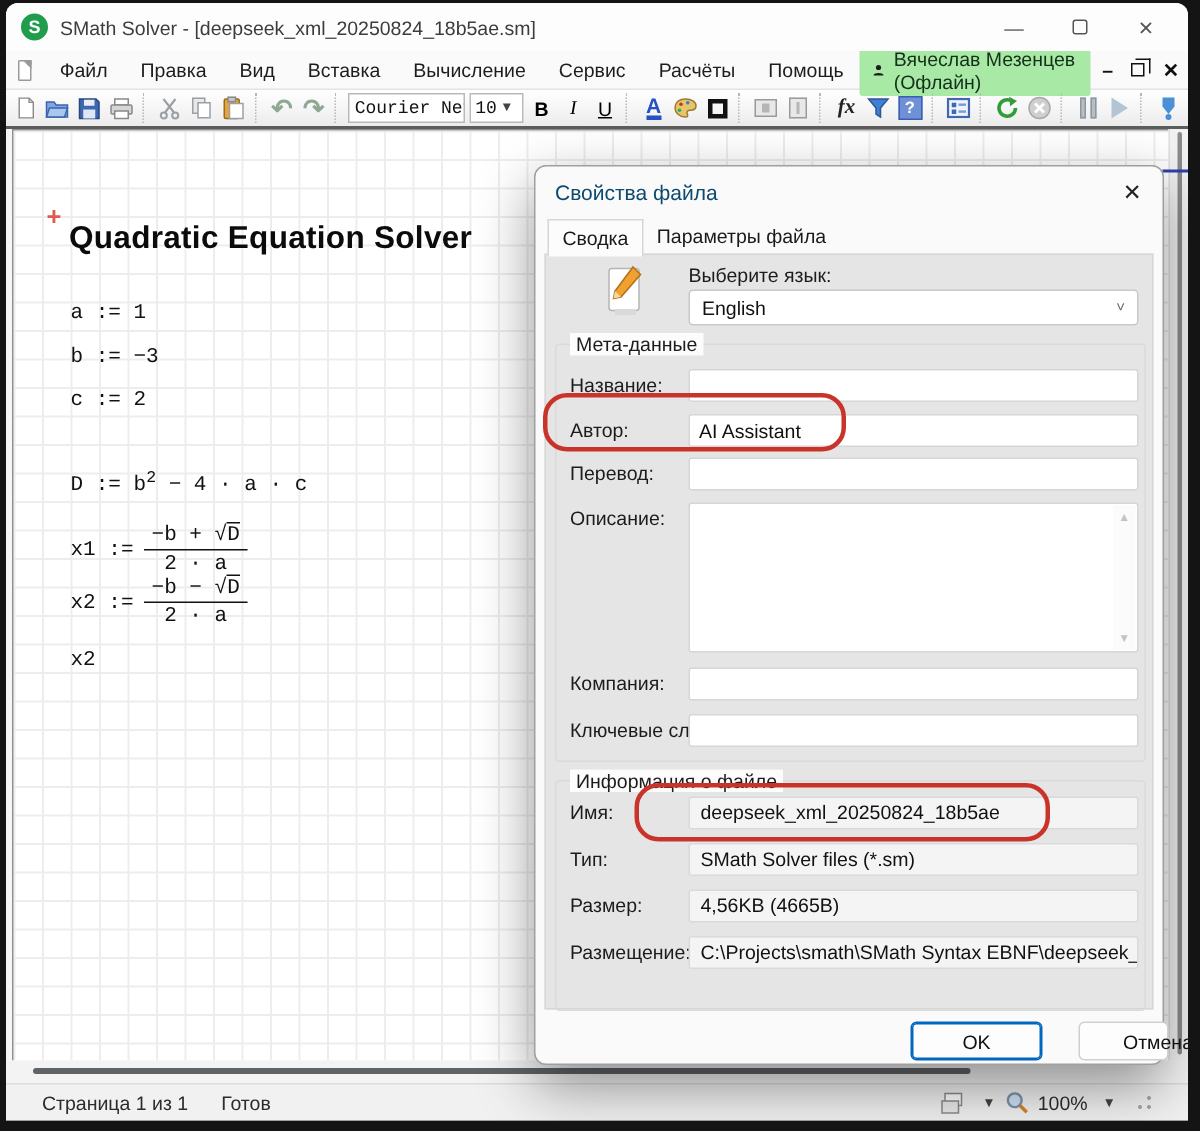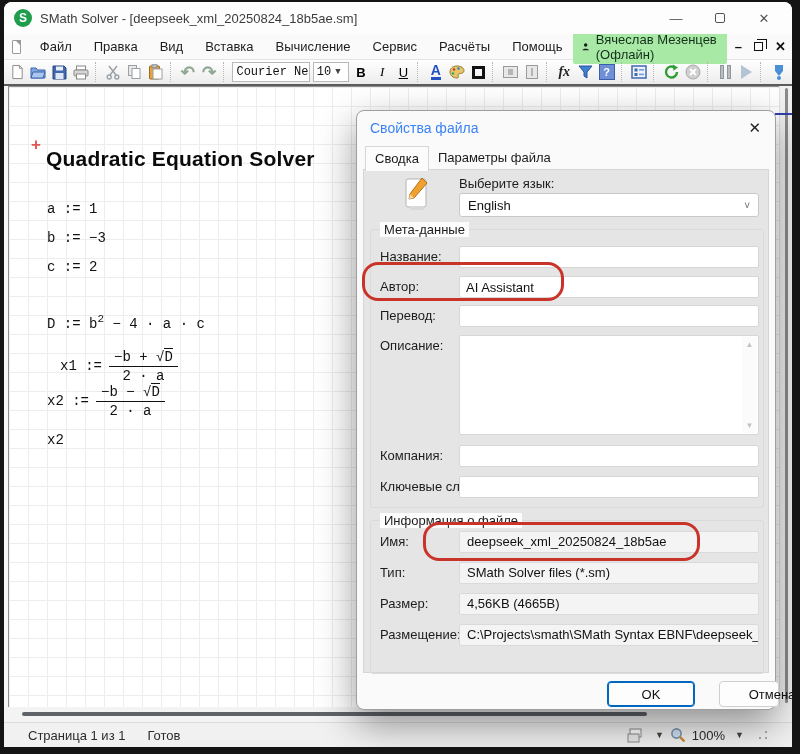--- a/index.html
+++ b/index.html
@@ -68,21 +68,21 @@
   
   .statusbar { position:absolute; left:0; right:0; top:720px; height:25px; background:#f1f1f1; border-top:1px solid #dcdcdc; display:flex; align-items:center; font-size:13px; color:#2c2c2c; padding:0 24px; }
   .status-right { margin-left:auto; display:flex; align-items:center; gap:6px; }
   .grip { width:10px; height:10px; margin-left:8px; background:
     radial-gradient(circle at 80% 20%, #a9a9a9 1.2px, transparent 1.5px),
     radial-gradient(circle at 80% 80%, #a9a9a9 1.2px, transparent 1.5px),
     radial-gradient(circle at 20% 80%, #a9a9a9 1.2px, transparent 1.5px); }
 
   
   .dialog { position:absolute; left:352px; top:108px; width:420px; height:600px; background:#fafafa; border:1px solid #9f9f9f; border-radius:8px; box-shadow:0 14px 38px rgba(0,0,0,.42); }
-  .dlg-title { position:absolute; left:13px; top:9px; font-size:14px; color:#3b82f6; }
+  .dlg-title { position:absolute; left:13px; top:9px; font-size:14px; color:#0c4a6e; }
   .dlg-close { position:absolute; right:14px; top:8px; font-size:15px; color:#222; }
   .tabs { position:absolute; left:8px; top:35px; display:flex; font-size:13px; color:#1a1a1a; }
   .tab { padding:4px 9px 5px; }
   .tab.active { background:#fcfcfc; border:1px solid #d6d6d6; border-bottom:none; position:relative; z-index:2; }
   .tabpanel { position:absolute; left:6px; top:58px; width:406px; height:504px; background:#e5e5e5; border:1px solid #d6d6d6; }
 
   .pencil-ico { position:absolute; left:36px; top:6px; }
   .lang-label { position:absolute; left:95px; top:6px; font-size:13px; color:#1c1c1c; }
   .lang-combo { position:absolute; left:95px; top:23px; width:300px; height:24px; background:#fff; border:1px solid #c9c9c9; border-radius:3px; font-size:13px; color:#111; display:flex; align-items:center; padding:0 8px; }
   .lang-combo .chev { margin-left:auto; color:#666; font-size:10px; }
@@ -286,21 +286,21 @@
 
   <div class="canvas">
     <span class="cursor-plus">+</span>
     <div class="sheet-title">Quadratic Equation Solver</div>
     <div class="mline" style="top:114px;">a := 1</div>
     <div class="mline" style="top:143px;">b := −3</div>
     <div class="mline" style="top:172px;">c := 2</div>
     <div class="mline" style="top:226px;">
       <span>D := b</span><span class="msup">2</span><span> − 4 · a · c</span>
     </div>
-    <div class="mline" style="top:262px;padding-left:13px;">
+    <div class="mline" style="top:262px;">
       <span>x1 :=</span><span class="frac">
           <span class="fnum"><span>−b + √</span><span class="rad">D</span></span>
           <span class="fden">2 · a</span>
         </span>
     </div>
     <div class="mline" style="top:297px;">
       <span>x2 :=</span><span class="frac">
           <span class="fnum"><span>−b − √</span><span class="rad">D</span></span>
           <span class="fden">2 · a</span>
         </span>

